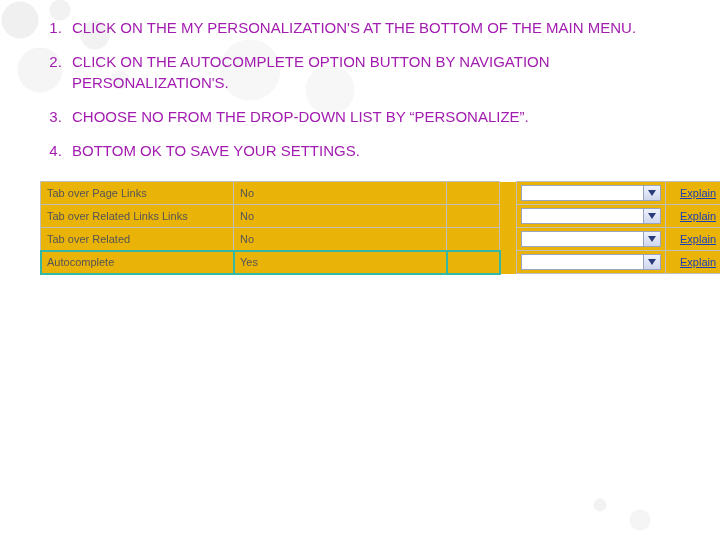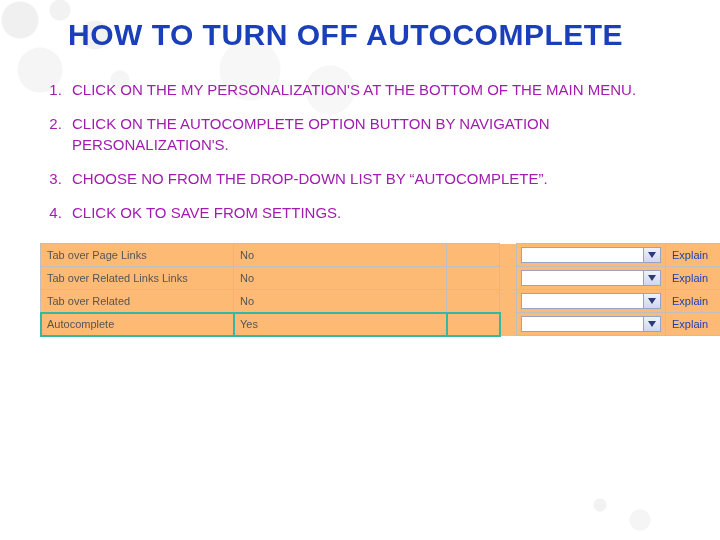--- a/index.html
+++ b/index.html
@@ -64,21 +64,21 @@
     border-collapse: collapse;
     font-size: 11px;
     color: #555;
     table-layout: fixed;
   }
   table.settings td {
     border: 1px solid #bfbfbf;
     padding: 4px 6px;
     height: 14px;
     vertical-align: middle;
-    background: #fdba74;
+    background: #eab308;
   }
   table.settings td.col-label   { width: 180px; }
   table.settings td.col-value   { width: 200px; }
   table.settings td.col-current { width: 40px; text-align: center; color:#777; }
   table.settings td.col-select  { width: 140px; padding: 2px 4px; }
   table.settings td.col-explain { width: 50px; text-align: left; }
   table.settings tr.highlight td.col-label,
   table.settings tr.highlight td.col-value,
   table.settings tr.highlight td.col-current {
     outline: 2px solid #35b7a5;
@@ -101,38 +101,39 @@
     height: 14px;
     border-left: 1px solid #9aa3c2;
     background: linear-gradient(#eef2fb, #cfd7ee);
     display: flex;
     align-items: center;
     justify-content: center;
   }
   .dd .dd-btn svg { display:block; }
   .explain-link {
     color: #1a3fb8;
+    text-decoration: underline;
     font-size: 11px;
     cursor: pointer;
+    margin-left: 8px;
   }
 </style>
 </head>
 <body>
 
 <div class="bg-bubbles"></div>
 
 <div class="slide">
 
-  <h1 class="title">HOW TO TURN OFF AUTOCOMPLETE</h1>
 
   <ol class="steps">
     <li>CLICK ON THE MY PERSONALIZATION'S AT THE BOTTOM OF THE MAIN MENU.</li>
     <li>CLICK ON THE AUTOCOMPLETE OPTION BUTTON BY NAVIGATION PERSONALIZATION'S.</li>
-    <li>CHOOSE NO FROM THE DROP-DOWN LIST BY “AUTOCOMPLETE”.</li>
-    <li>CLICK OK TO SAVE FROM SETTINGS.</li>
+    <li>CHOOSE NO FROM THE DROP-DOWN LIST BY “PERSONALIZE”.</li>
+    <li>BOTTOM OK TO SAVE YOUR SETTINGS.</li>
   </ol>
 
   <div class="settings-wrap">
     <table class="settings">
 
       <tbody>
           <tr>
         <td class="col-label">Tab over Page Links</td>
         <td class="col-value">No</td>
         <td class="col-current"></td>

